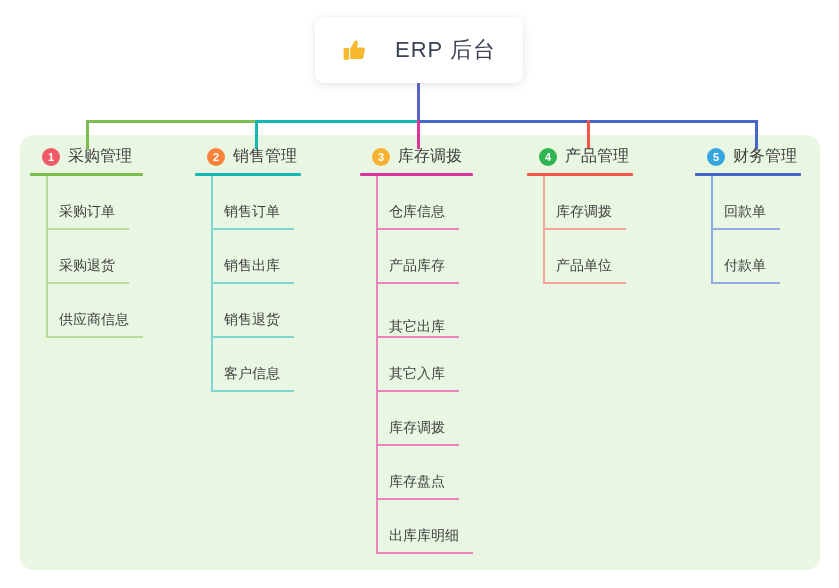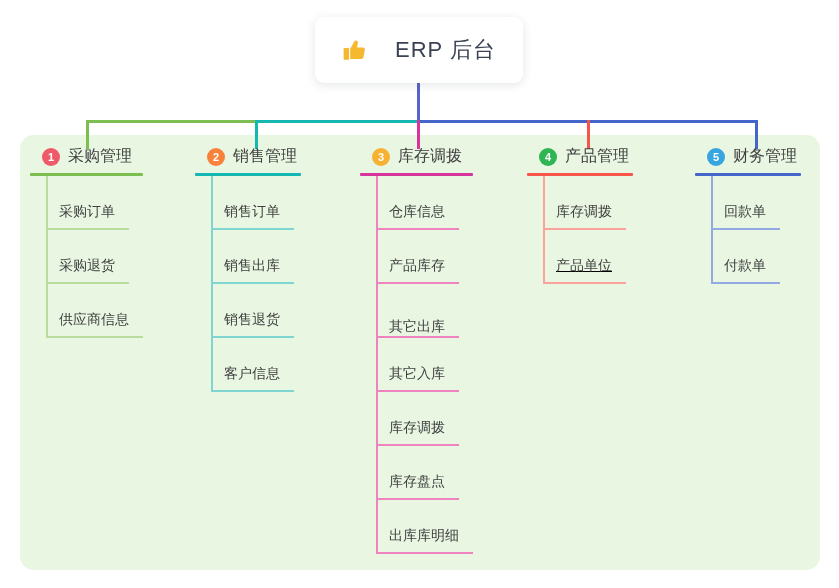--- a/index.html
+++ b/index.html
@@ -152,21 +152,21 @@
   <div class="branch branch-4">
     <div class="branch-label">
       <span class="badge" style="background: rgb(47, 181, 81);">4</span>
       <span class="branch-title">产品管理</span>
     </div>
     <div class="branch-underline" style="background: rgb(247, 85, 74);"></div>
     <div class="children" style="border-left-color: rgb(249, 163, 156);">
         <div class="child" style="border-bottom-color: rgb(249, 163, 156);">
           <span class="child-text">库存调拨</span>
         </div>
-        <div class="child" style="border-bottom-color: rgb(249, 163, 156); text-decoration: underline;">
+        <div class="child" style="border-bottom-color: rgb(249, 163, 156);">
           <span class="child-text">产品单位</span>
         </div>
       </div>
   </div>
 
   <div class="branch branch-5">
     <div class="branch-label">
       <span class="badge" style="background: rgb(54, 165, 224);">5</span>
       <span class="branch-title">财务管理</span>
     </div>

